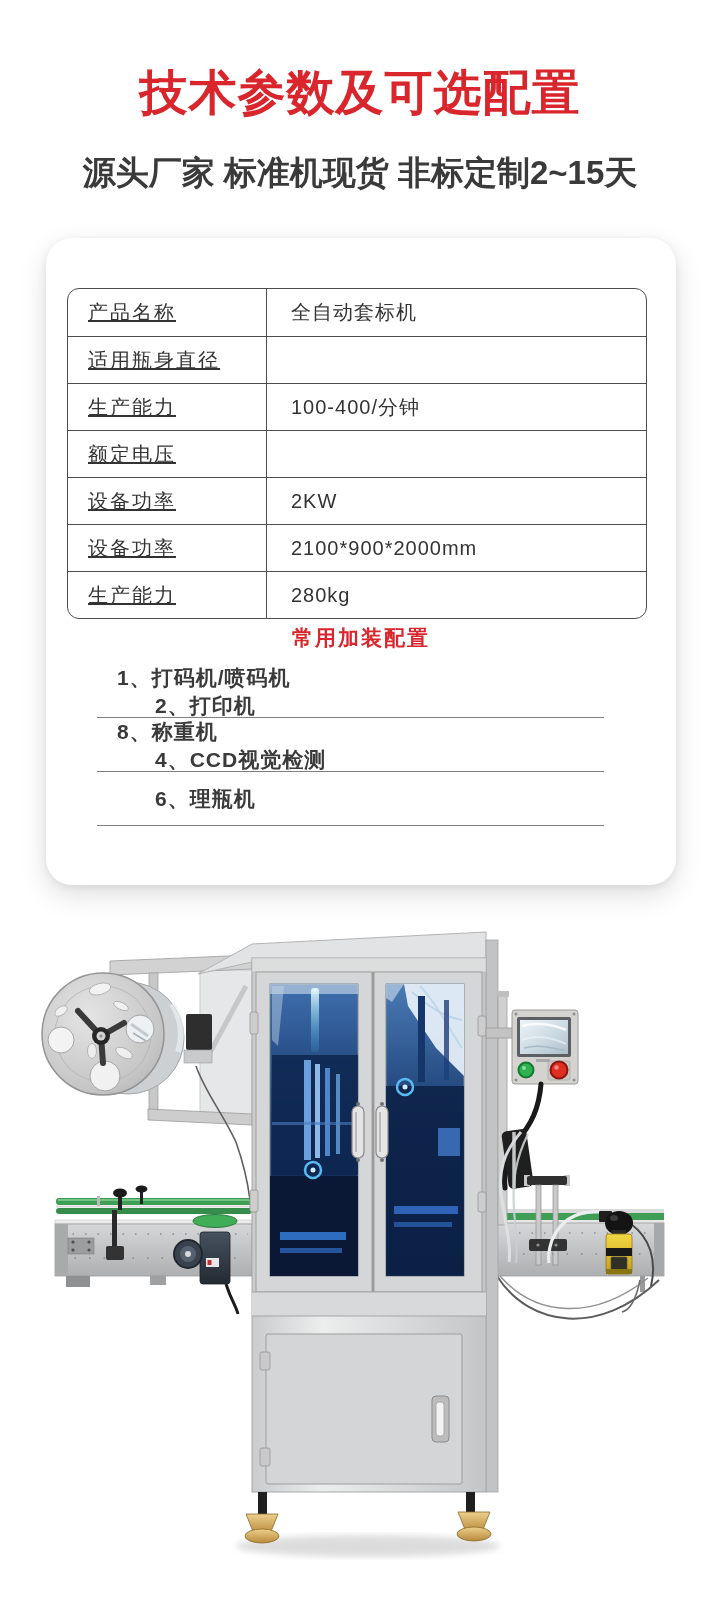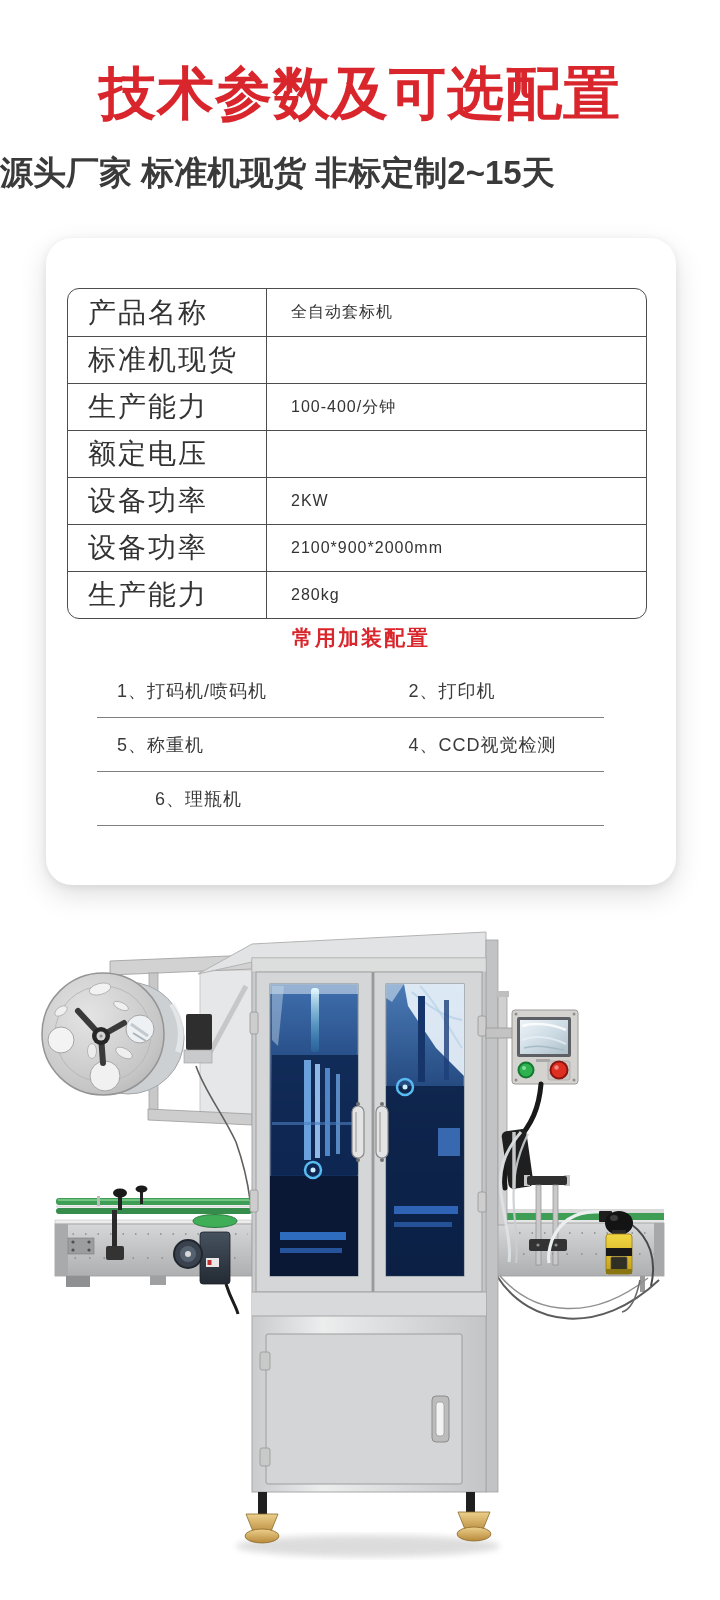--- a/index.html
+++ b/index.html
@@ -4,60 +4,60 @@
 <style>
   :root{
     --accent-red:#d9262c; --text-dark:#333333; --table-border:#4d4d4d;
     --underline-gray:#7f7f7f; --conveyor-green:#3f9e55; --page-bg:#ffffff;
   }
   *{margin:0;padding:0;box-sizing:border-box;}
   html,body{width:720px;height:1600px;background:var(--page-bg);
     font-family:"Liberation Sans","DejaVu Sans",sans-serif;}
   .page{position:relative;width:720px;height:1600px;overflow:hidden;background:var(--page-bg);}
   .title{position:absolute;top:60px;left:0;width:720px;text-align:center;
-    font-size:57px;line-height:66px;font-weight:900;color:var(--accent-red);letter-spacing:1px;}
-  .subtitle{position:absolute;top:152px;left:0;width:720px;
+    font-size:48px;line-height:66px;font-weight:900;color:var(--accent-red);letter-spacing:1px;}
+  .subtitle{position:absolute;top:152px;left:0;width:720px;text-align:center;
     font-size:33px;line-height:42px;font-weight:600;color:#3a3a3a;}
   .card{position:absolute;left:46px;top:238px;width:630px;height:647px;background:#fff;
     border-radius:26px;box-shadow:0 10px 28px rgba(0,0,0,.13),0 2px 8px rgba(0,0,0,.07);}
   .spec-table{position:absolute;left:21px;top:50px;width:580px;
     border:1px solid var(--table-border);border-radius:12px;overflow:hidden;background:#fff;}
   .spec-row{display:grid;grid-template-columns:199px 1fr;height:47px;
     border-top:1px solid var(--table-border);}
   .spec-row:first-child{border-top:none;}
-  .spec-label{display:flex;align-items:center;padding-left:20px;font-size:28px;font-weight:500;
-    color:var(--text-dark);letter-spacing:2px;border-right:1px solid var(--table-border);}
-  .spec-value{display:flex;align-items:center;padding-left:24px;font-size:16px;font-weight:500;
+  .spec-label{display:flex;align-items:center;padding-left:20px;font-size:20px;font-weight:500;
+    color:var(--text-dark);letter-spacing:2px;border-right:1px solid var(--table-border);text-decoration:underline;}
+  .spec-value{display:flex;align-items:center;padding-left:24px;font-size:20px;font-weight:500;
     color:var(--text-dark);letter-spacing:1px;}
   .addons-heading{position:absolute;top:382px;left:0;width:100%;text-align:center;
     font-size:21px;line-height:36px;font-weight:800;color:var(--accent-red);letter-spacing:2px;}
   .addon-list{position:absolute;left:51px;right:72px;top:426px;}
   .addon-row{height:54px;border-bottom:1px solid var(--underline-gray);
-    display:grid;grid-template-columns:1fr 1fr;align-items:center;
-    font-size:18px;font-weight:400;color:#3a3a3a;letter-spacing:1px;}
+    display:grid;grid-template-columns:1fr;align-items:center;
+    font-size:21px;font-weight:700;color:#3a3a3a;letter-spacing:1px;}
   .addon-cell-l{padding-left:20px;}
   .addon-cell-r{padding-left:58px;}
   .photo{position:absolute;left:0;top:900px;width:720px;height:660px;}
 </style>
 </head>
 <body>
 
 <div class="page">
 
   <div class="title">技术参数及可选配置</div>
   <div class="subtitle">源头厂家 标准机现货 非标定制2~15天</div>
 
   <div class="card">
     <div class="spec-table">
       <div class="spec-row">
         <div class="spec-label">产品名称</div>
         <div class="spec-value">全自动套标机</div>
       </div>
       <div class="spec-row">
-        <div class="spec-label">标准机现货</div>
+        <div class="spec-label">适用瓶身直径</div>
       </div>
       <div class="spec-row">
         <div class="spec-label">生产能力</div>
         <div class="spec-value">100-400/分钟</div>
       </div>
       <div class="spec-row">
         <div class="spec-label">额定电压</div>
       </div>
       <div class="spec-row">
         <div class="spec-label">设备功率</div>
@@ -73,21 +73,21 @@
       </div>
     </div>
 
     <div class="addons-heading">常用加装配置</div>
     <div class="addon-list">
       <div class="addon-row">
         <div class="addon-cell-l">1、打码机/喷码机</div>
         <div class="addon-cell-r">2、打印机</div>
       </div>
       <div class="addon-row">
-        <div class="addon-cell-l">5、称重机</div>
+        <div class="addon-cell-l">8、称重机</div>
         <div class="addon-cell-r">4、CCD视觉检测</div>
       </div>
       <div class="addon-row">
         <div class="addon-cell-r">6、理瓶机</div>
       </div>
     </div>
   </div>
 
   <svg class="photo" viewBox="0 900 720 660" xmlns="http://www.w3.org/2000/svg">
     <defs>

